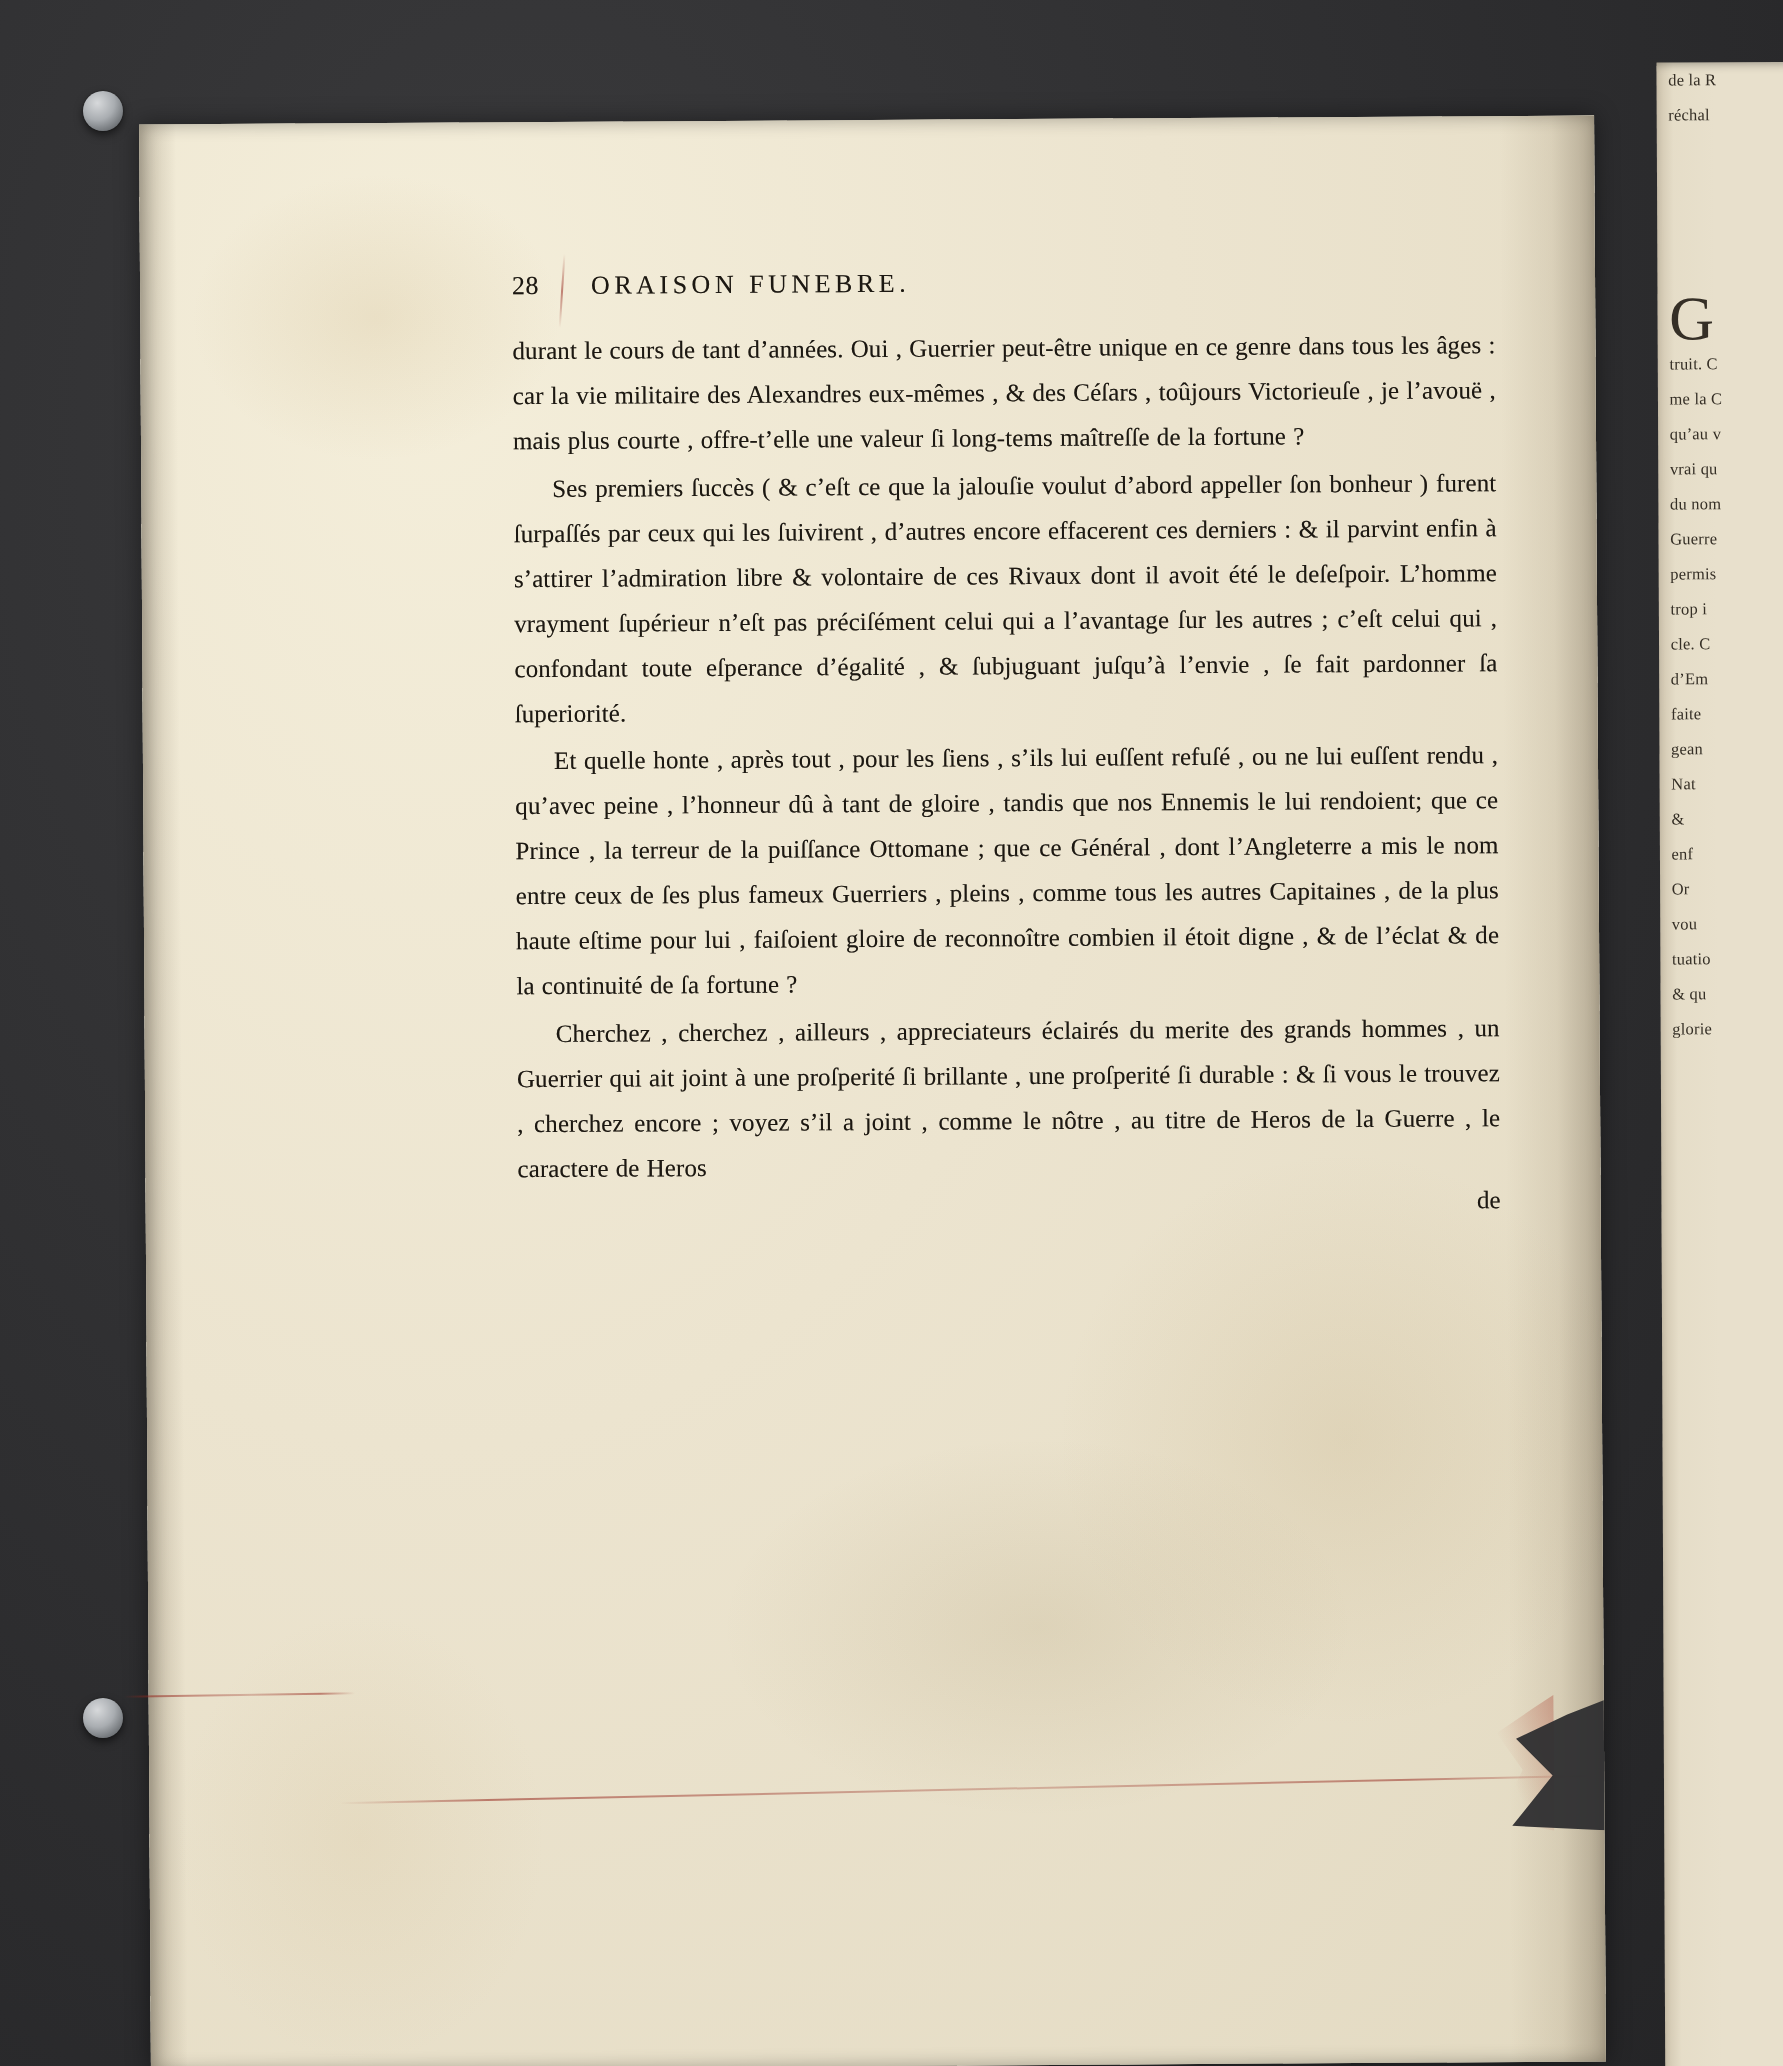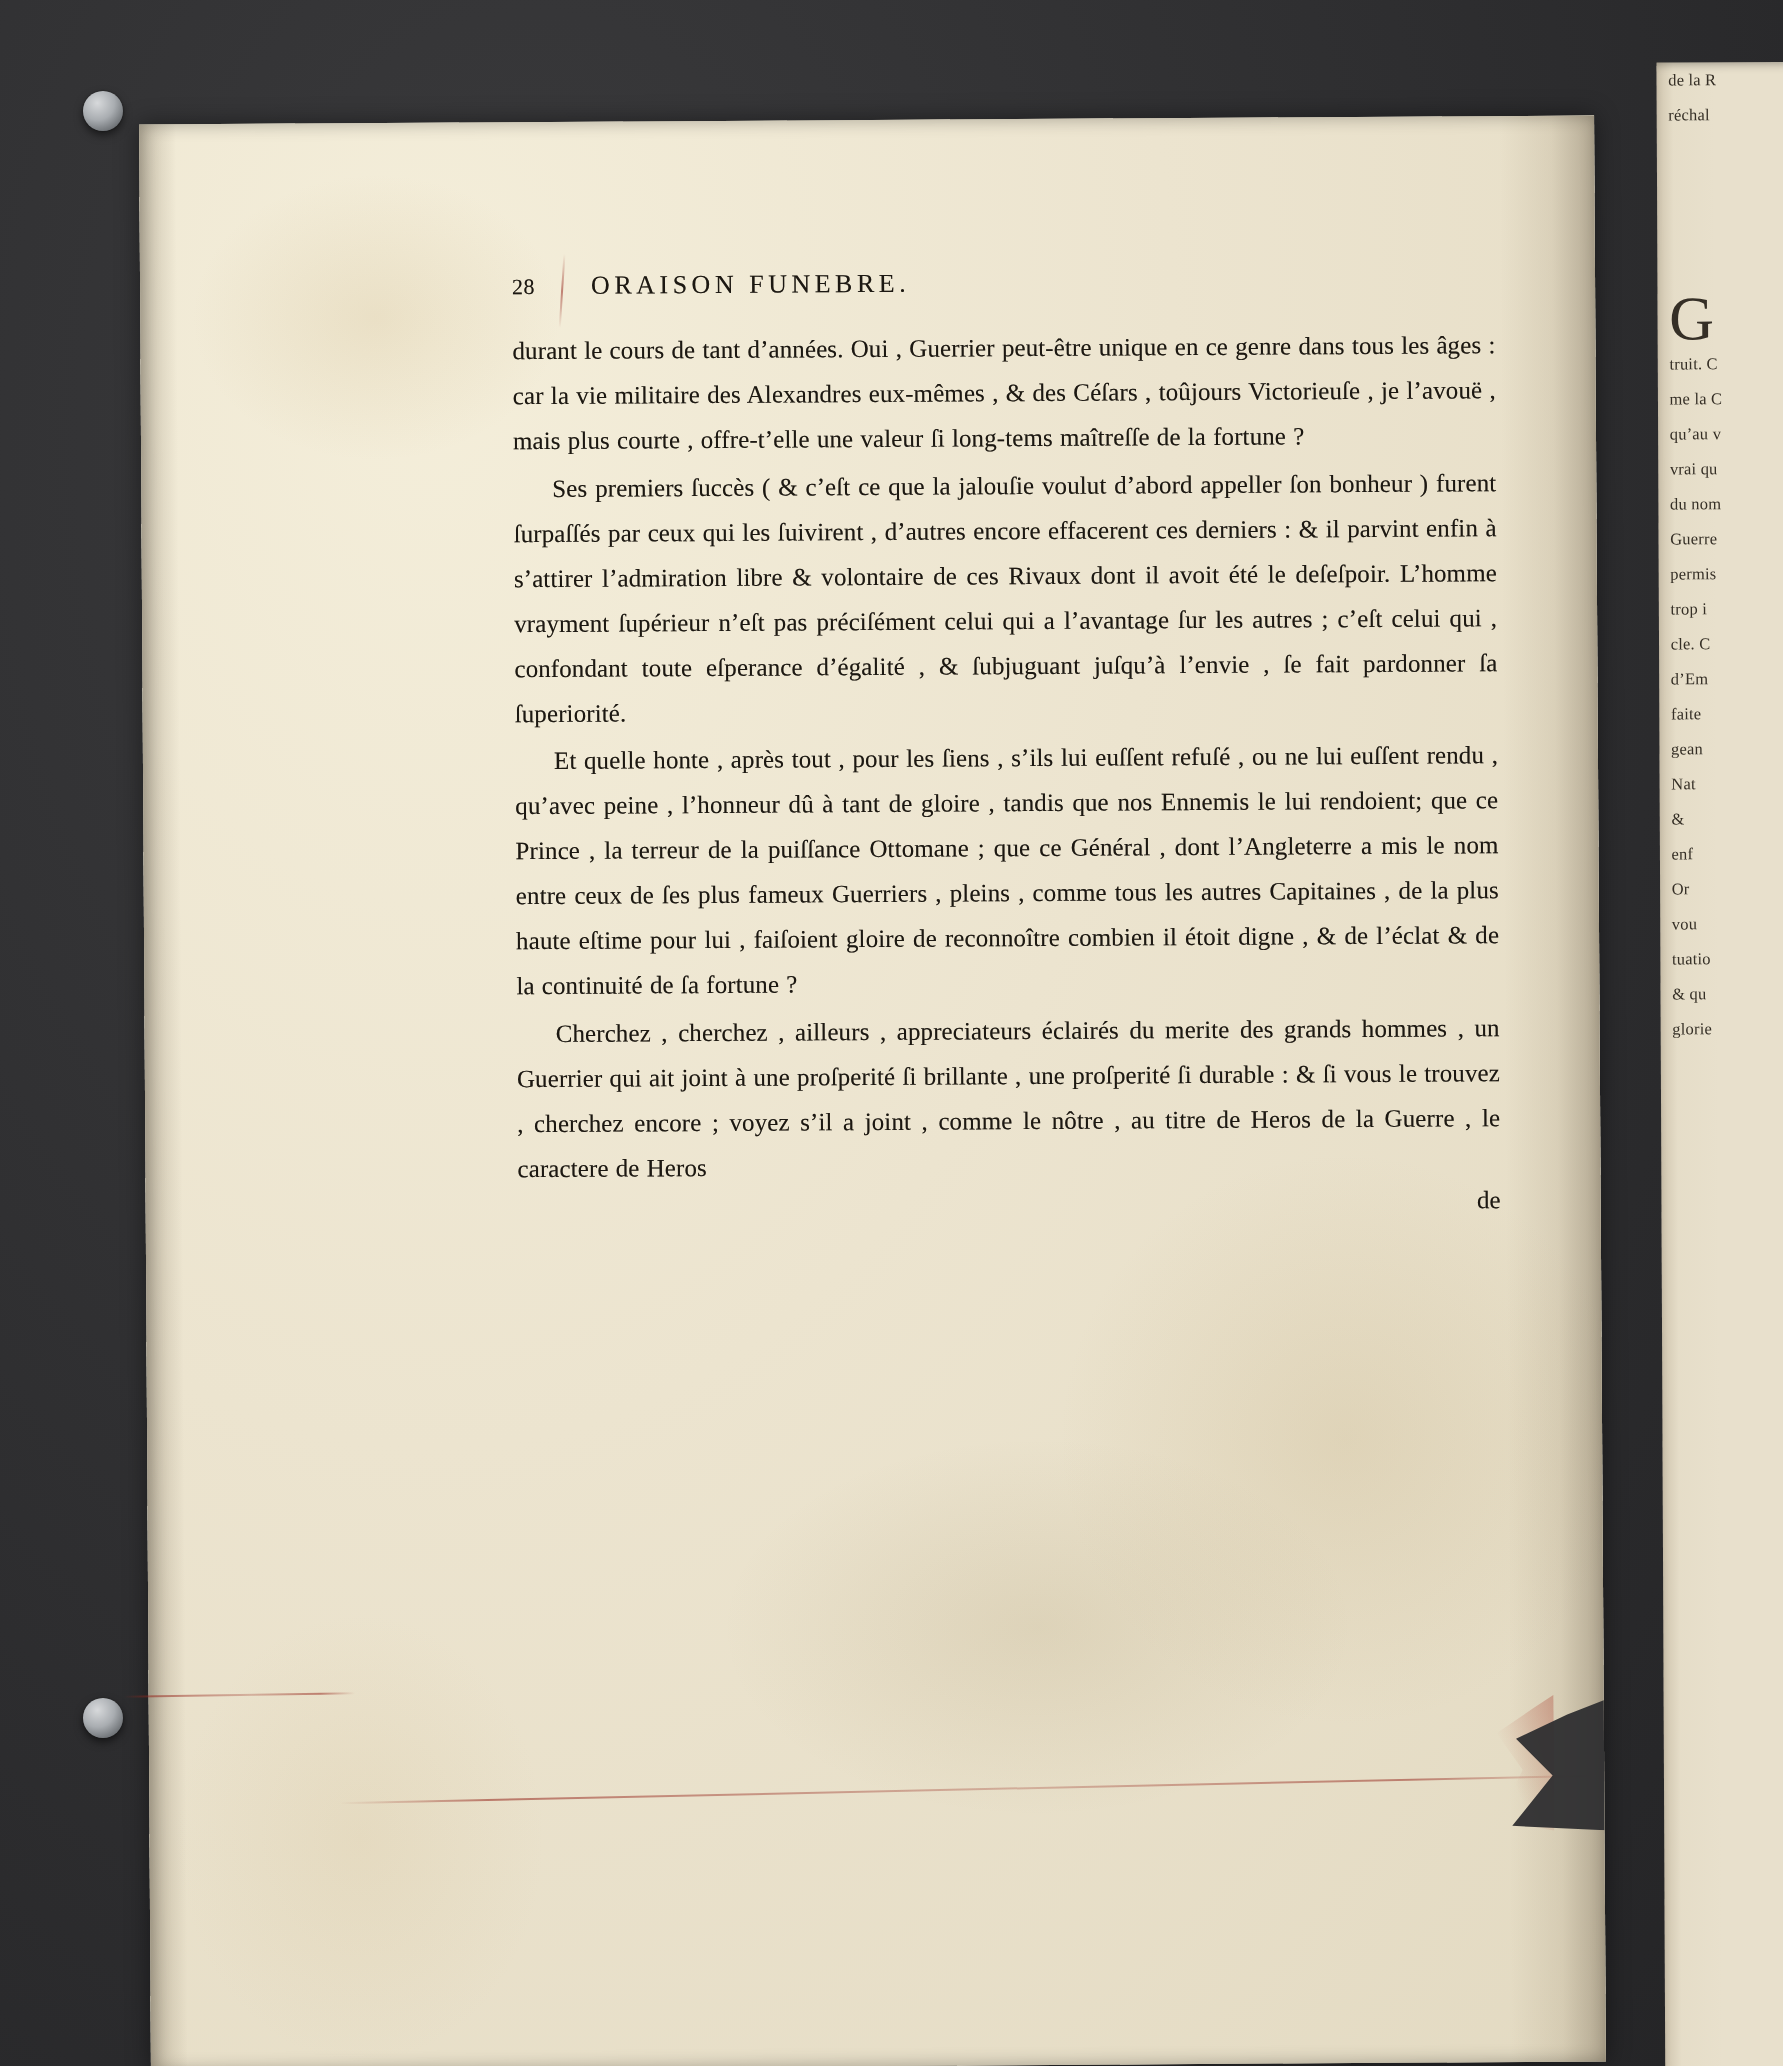--- a/index.html
+++ b/index.html
@@ -149,21 +149,21 @@
     top: 149px;
     width: 983px;
     color: #1c1812;
   }
   .header-row {
     display: flex;
     align-items: baseline;
     margin-bottom: 27px;
   }
   .folio {
-    font-size: 22px;
+    font-size: 26px;
     letter-spacing: 0.4px;
     width: 79px;
   }
   .running-head {
     font-size: 26px;
     letter-spacing: 4.5px;
     white-space: nowrap;
   }
   p.body {
     margin: 0;

